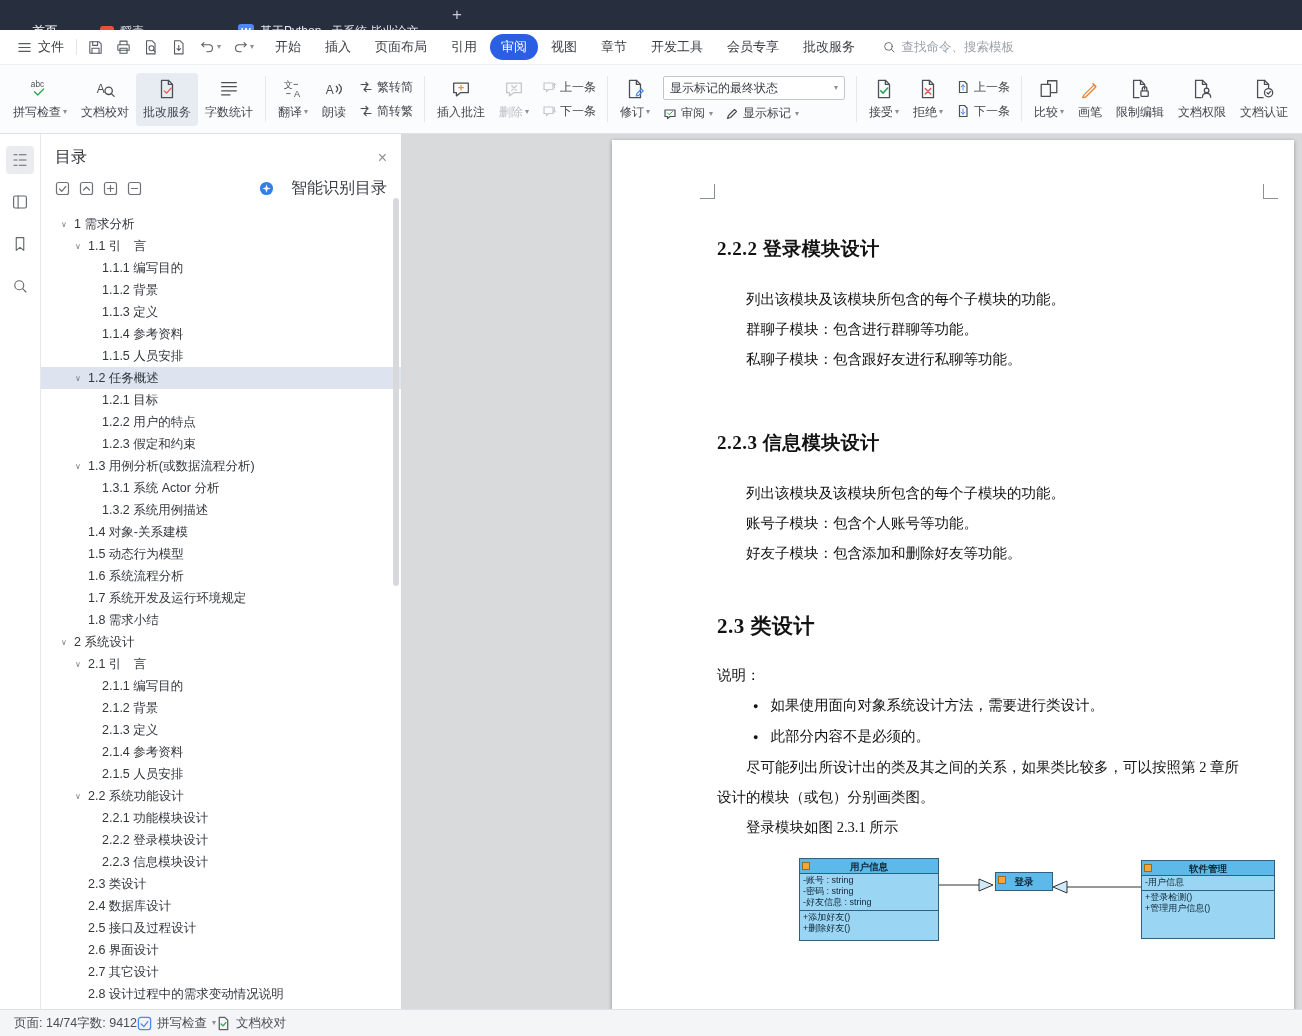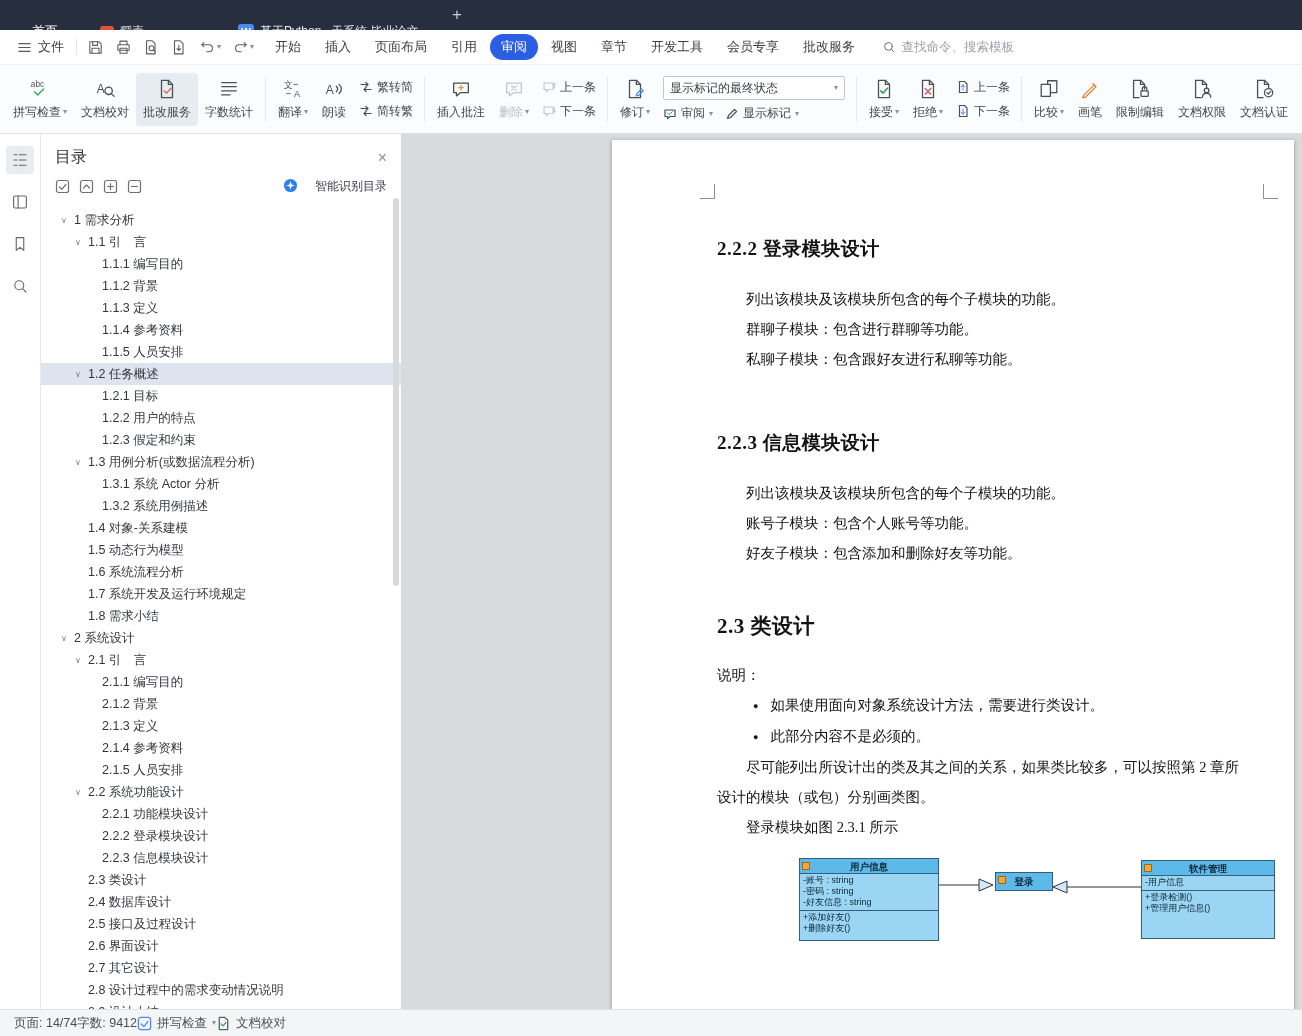--- a/index.html
+++ b/index.html
@@ -57,21 +57,21 @@
   .iconstrip{width:40px;flex:none;background:#fff;border-right:1px solid #e6e8ea;
              display:flex;flex-direction:column;align-items:center;padding-top:12px;gap:14px;}
   .strip-btn{width:28px;height:28px;border-radius:4px;display:flex;align-items:center;justify-content:center;}
   .strip-btn.active{background:#e9ebee;}
   .is{width:18px;height:18px;stroke:#63676d;fill:none;stroke-width:1.5;stroke-linecap:round;stroke-linejoin:round;}
 
   .tocpanel{width:360px;flex:none;background:#fff;border-right:1px solid #d6d9dc;display:flex;flex-direction:column;position:relative;}
   .toc-header{display:flex;align-items:center;justify-content:space-between;padding:13px 14px 4px;font-size:16px;color:#2f3338;}
   .toc-close{font-size:16px;color:#8a8f96;line-height:1;}
   .toc-tools{display:flex;align-items:center;gap:9px;padding:6px 14px 8px;}
-  .toc-smart{margin-left:auto;display:flex;gap:17px;font-size:12px;color:#3a3e44;}
+  .toc-smart{margin-left:auto;display:flex;align-items:center;gap:17px;font-size:16px;color:#3a3e44;}
   .it{width:15px;height:15px;stroke:#6d7177;fill:none;stroke-width:1.2;stroke-linecap:round;stroke-linejoin:round;}
   .toc-tree{flex:1;overflow:hidden;padding-top:6px;font-size:12.5px;color:#33373c;}
   .trow{height:22px;display:flex;align-items:center;white-space:nowrap;}
   .chev{width:13px;font-size:8px;color:#7a7e84;flex:none;}
   .lvl1{padding-left:20px;}
   .lvl2{padding-left:34px;}
   .lvl3{padding-left:61px;}
   .trow.selected{background:#dde3ef;}
   .toc-scroll{position:absolute;right:2px;top:64px;width:6px;height:388px;background:#d7d9dc;border-radius:3px;}
 

